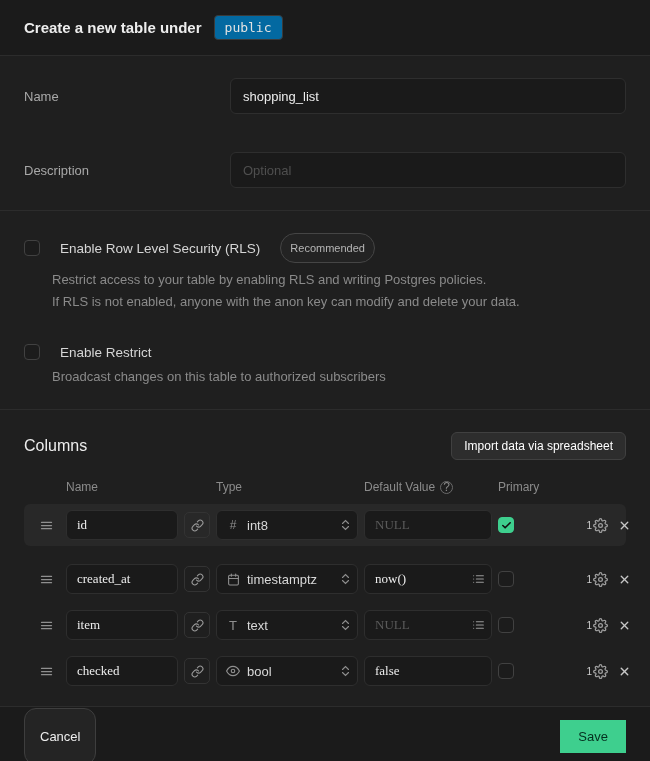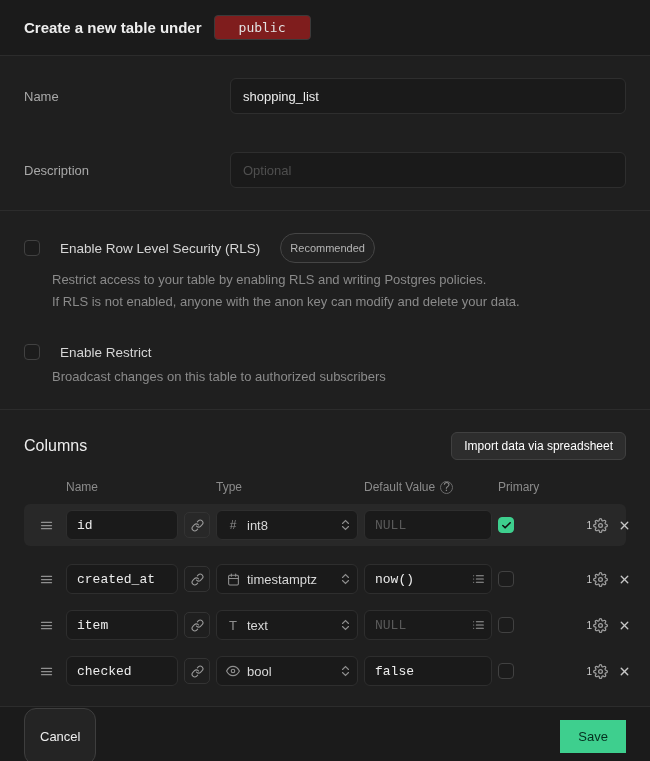--- a/index.html
+++ b/index.html
@@ -20,24 +20,24 @@
     border-bottom: 1px solid #2c2c2c;
     display: flex;
     align-items: center;
     gap: 12px;
     padding: 0 24px;
   }
   .dlg-title { font-size: 15px; font-weight: 700; color: #ededed; }
   .schema-badge {
     font-family: "DejaVu Sans Mono", monospace;
     font-size: 13px;
-    background: #7f1d1d;
+    background: #0369a1;
     border: 1px solid #3a3a3a;
     border-radius: 4px;
-    padding: 4px 24px;
+    padding: 4px 10px;
     color: #e2e2e2;
   }
   
   .section { padding: 22px 24px; border-bottom: 1px solid #2c2c2c; }
   .section:last-of-type { border-bottom: none; }
   .form-row {
     display: grid;
     grid-template-columns: 206px 1fr;
     align-items: center;
   }
@@ -125,21 +125,21 @@
   .drag { color: #8f8f8f; display: flex; justify-content: center; cursor: grab; }
   .cell-input {
     width: 100%; height: 30px;
     background: #1a1a1a;
     border: 1px solid #2e2e2e;
     border-radius: 6px;
     color: #ededed;
     font-size: 13px;
     padding: 0 10px;
     outline: none;
-    font-family: Liberation Mono, monospace;
+    font-family: Liberation Serif, serif;
   }
   .cell-input.muted { color: #5a5a5a; }
   .link-btn {
     width: 26px; height: 26px;
     background: transparent;
     border: 1px solid #333333;
     border-radius: 5px;
     color: #9a9a9a;
     display: inline-flex;
     align-items: center;

